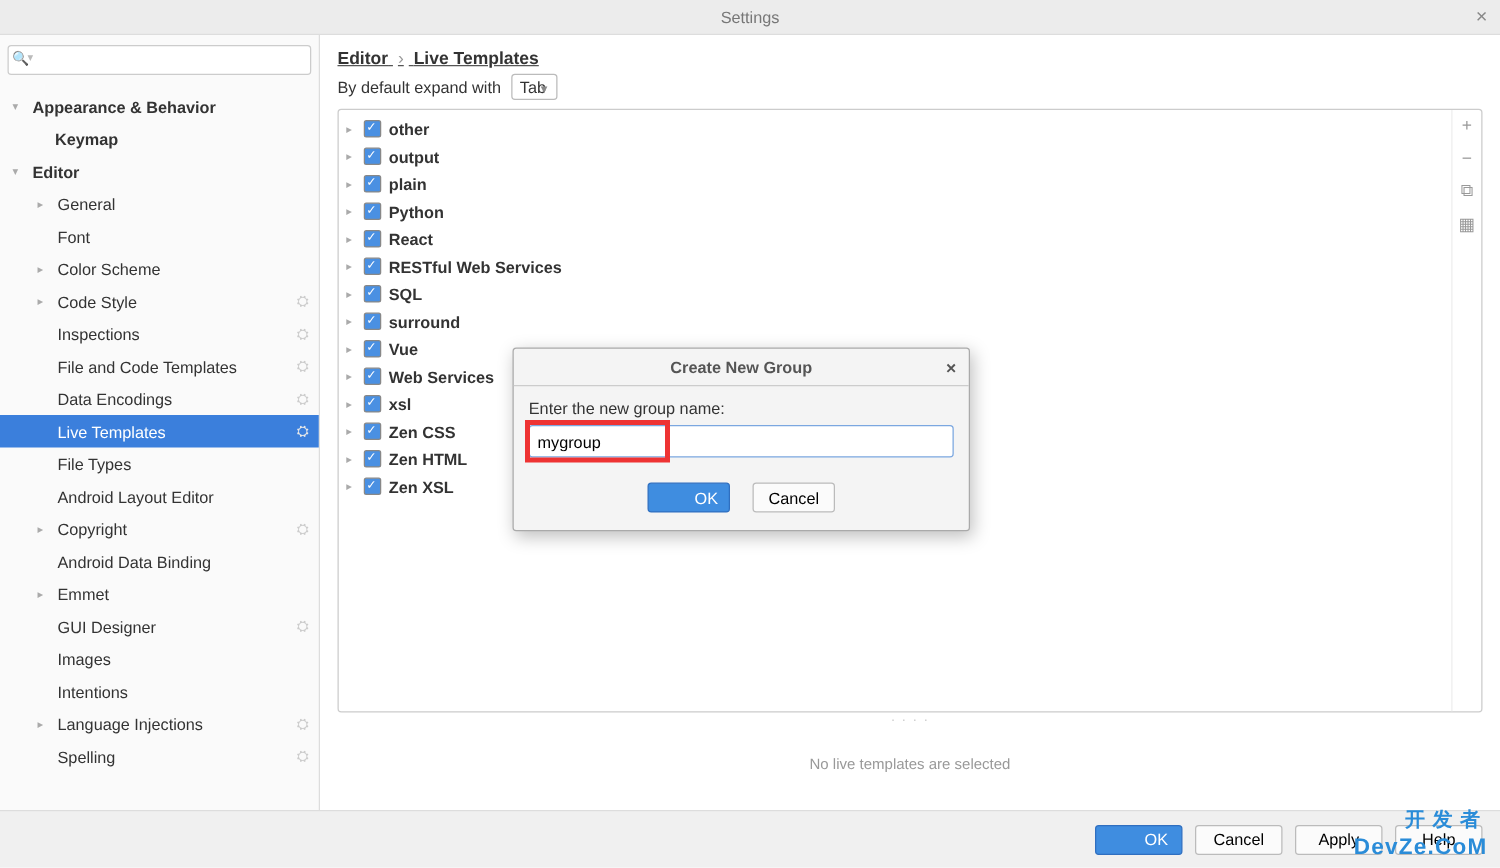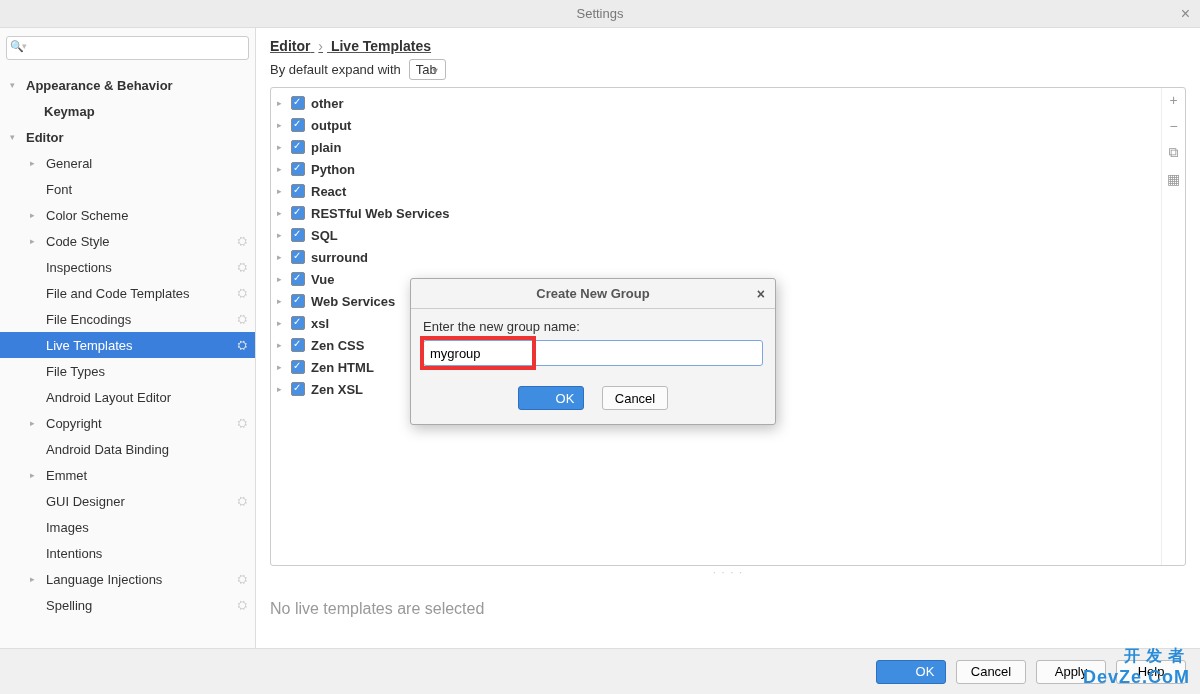--- a/index.html
+++ b/index.html
@@ -41,21 +41,21 @@
 .templates-panel { border: 1px solid #ccc; border-radius: 3px; flex:1; display:flex; min-height:0; }
 .tpl-list { flex: 1; padding: 4px 0; overflow-y: auto; }
 .tpl-item { display: flex; align-items: center; height: 22px; padding-left: 6px; font-size: 13px; }
 .tpl-item .exp { color: #aaa; font-size: 9px; margin-right: 4px; width: 10px; }
 .tpl-item .chk { width: 14px; height: 14px; border: 1px solid #888; background: #4a90e2; margin-right: 6px; position: relative; border-radius: 2px; }
 .tpl-item .chk::after { content: "✓"; color: #fff; font-size: 10px; position: absolute; top: -1px; left: 1px; }
 .tpl-item .lbl { font-weight: bold; }
 .tpl-side { width: 24px; border-left: 1px solid #eee; display: flex; flex-direction: column; align-items: center; padding-top: 4px; gap: 10px; }
 .tpl-side .ico { color: #999; font-size: 14px; cursor: pointer; }
 
-.status-text { color: #999; font-size: 16px; padding: 20px 0 30px; }
+.status-text { text-align: center; color: #999; font-size: 12px; padding: 20px 0 30px; }
 .resize-handle { text-align:center; color:#ccc; font-size:11px; letter-spacing:1px; height:14px; }
 
 .dialog { position: absolute; left: 410px; top: 278px; width: 366px; background: #f4f4f4; border: 1px solid #aaa; box-shadow: 2px 4px 14px rgba(0,0,0,.25); border-radius: 3px; z-index: 100; }
 .dialog-header { display: flex; align-items: center; justify-content: center; height: 30px; border-bottom: 1px solid #ccc; position: relative; font-size: 13px; font-weight: bold; color: #555; }
 .dialog-header .close { position: absolute; right: 10px; font-size: 14px; font-weight: bold; color: #555; cursor: pointer; }
 .dialog-body { padding: 10px 12px 14px; }
 .dialog-body .prompt { font-size: 13px; margin-bottom: 6px; }
 .red-box { position:absolute; left:-3px; top:-4px; width:116px; height:34px; border:4px solid #e33; z-index:2; pointer-events:none; }
 .dialog-buttons { display: flex; justify-content: center; gap: 18px; margin-top: 18px; }
 .btn { min-width: 66px; height: 24px; border: 1px solid #bbb; border-radius: 3px; background: #fbfbfb; font-size: 13px; cursor: pointer; }
@@ -122,21 +122,21 @@
           <span class="lbl">Inspections</span>
           <span class="gear">⛭</span>
         </div>
         <div class="tree-item l2">
           <span class="exp"></span>
           <span class="lbl">File and Code Templates</span>
           <span class="gear">⛭</span>
         </div>
         <div class="tree-item l2">
           <span class="exp"></span>
-          <span class="lbl">File Encodings</span>
+          <span class="lbl">Data Encodings</span>
           <span class="gear">⛭</span>
         </div>
         <div class="tree-item l2 selected">
           <span class="exp"></span>
           <span class="lbl">Live Templates</span>
           <span class="gear">⛭</span>
         </div>
         <div class="tree-item l2">
           <span class="exp"></span>
           <span class="lbl">File Types</span>

